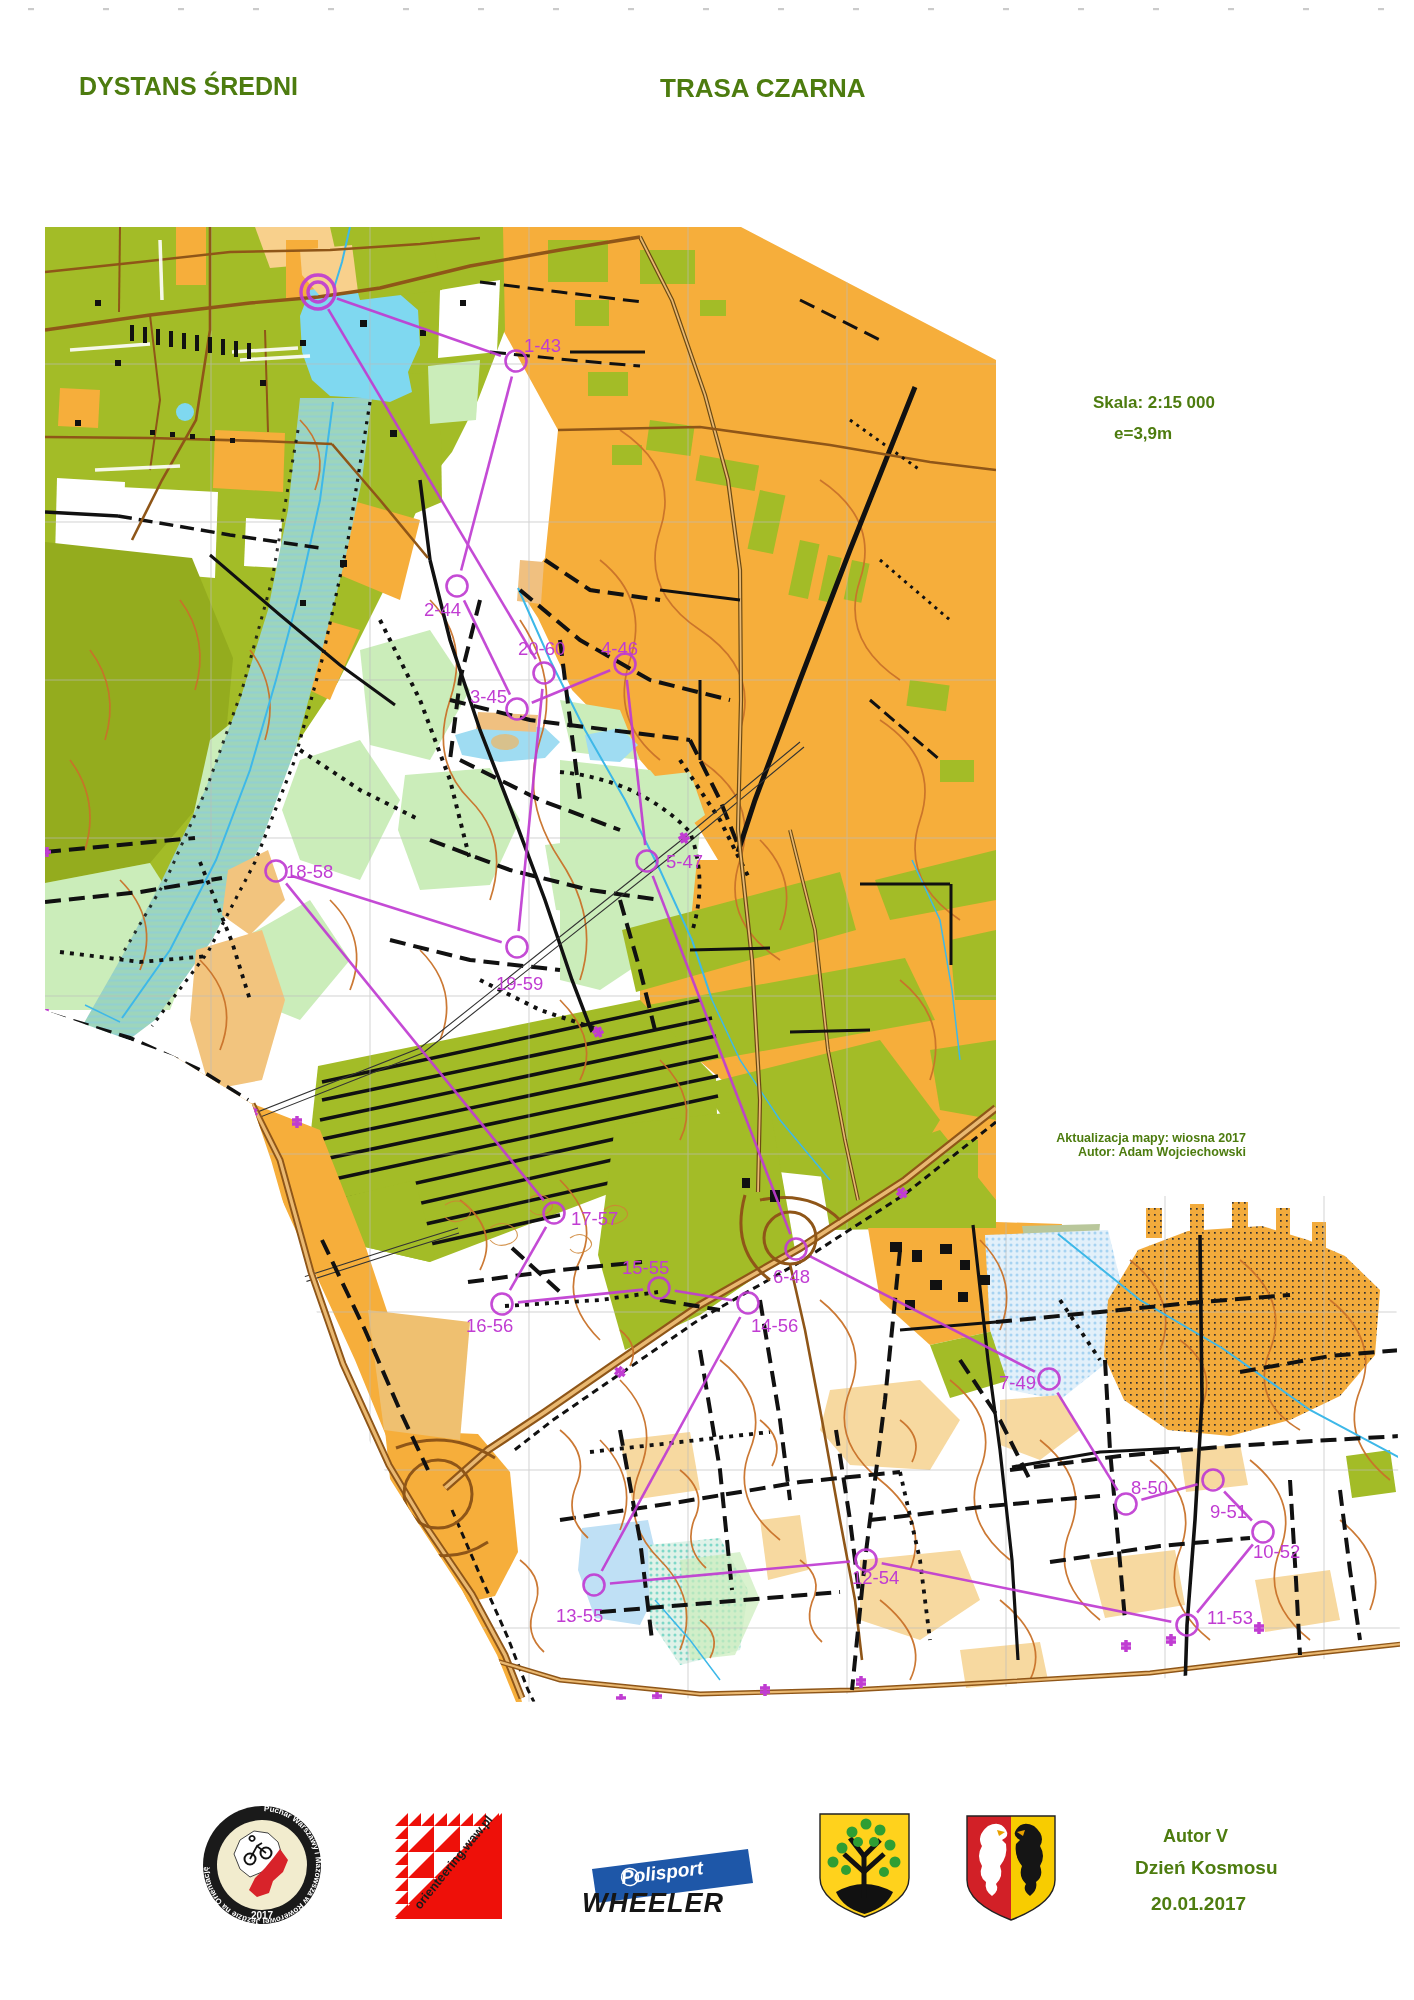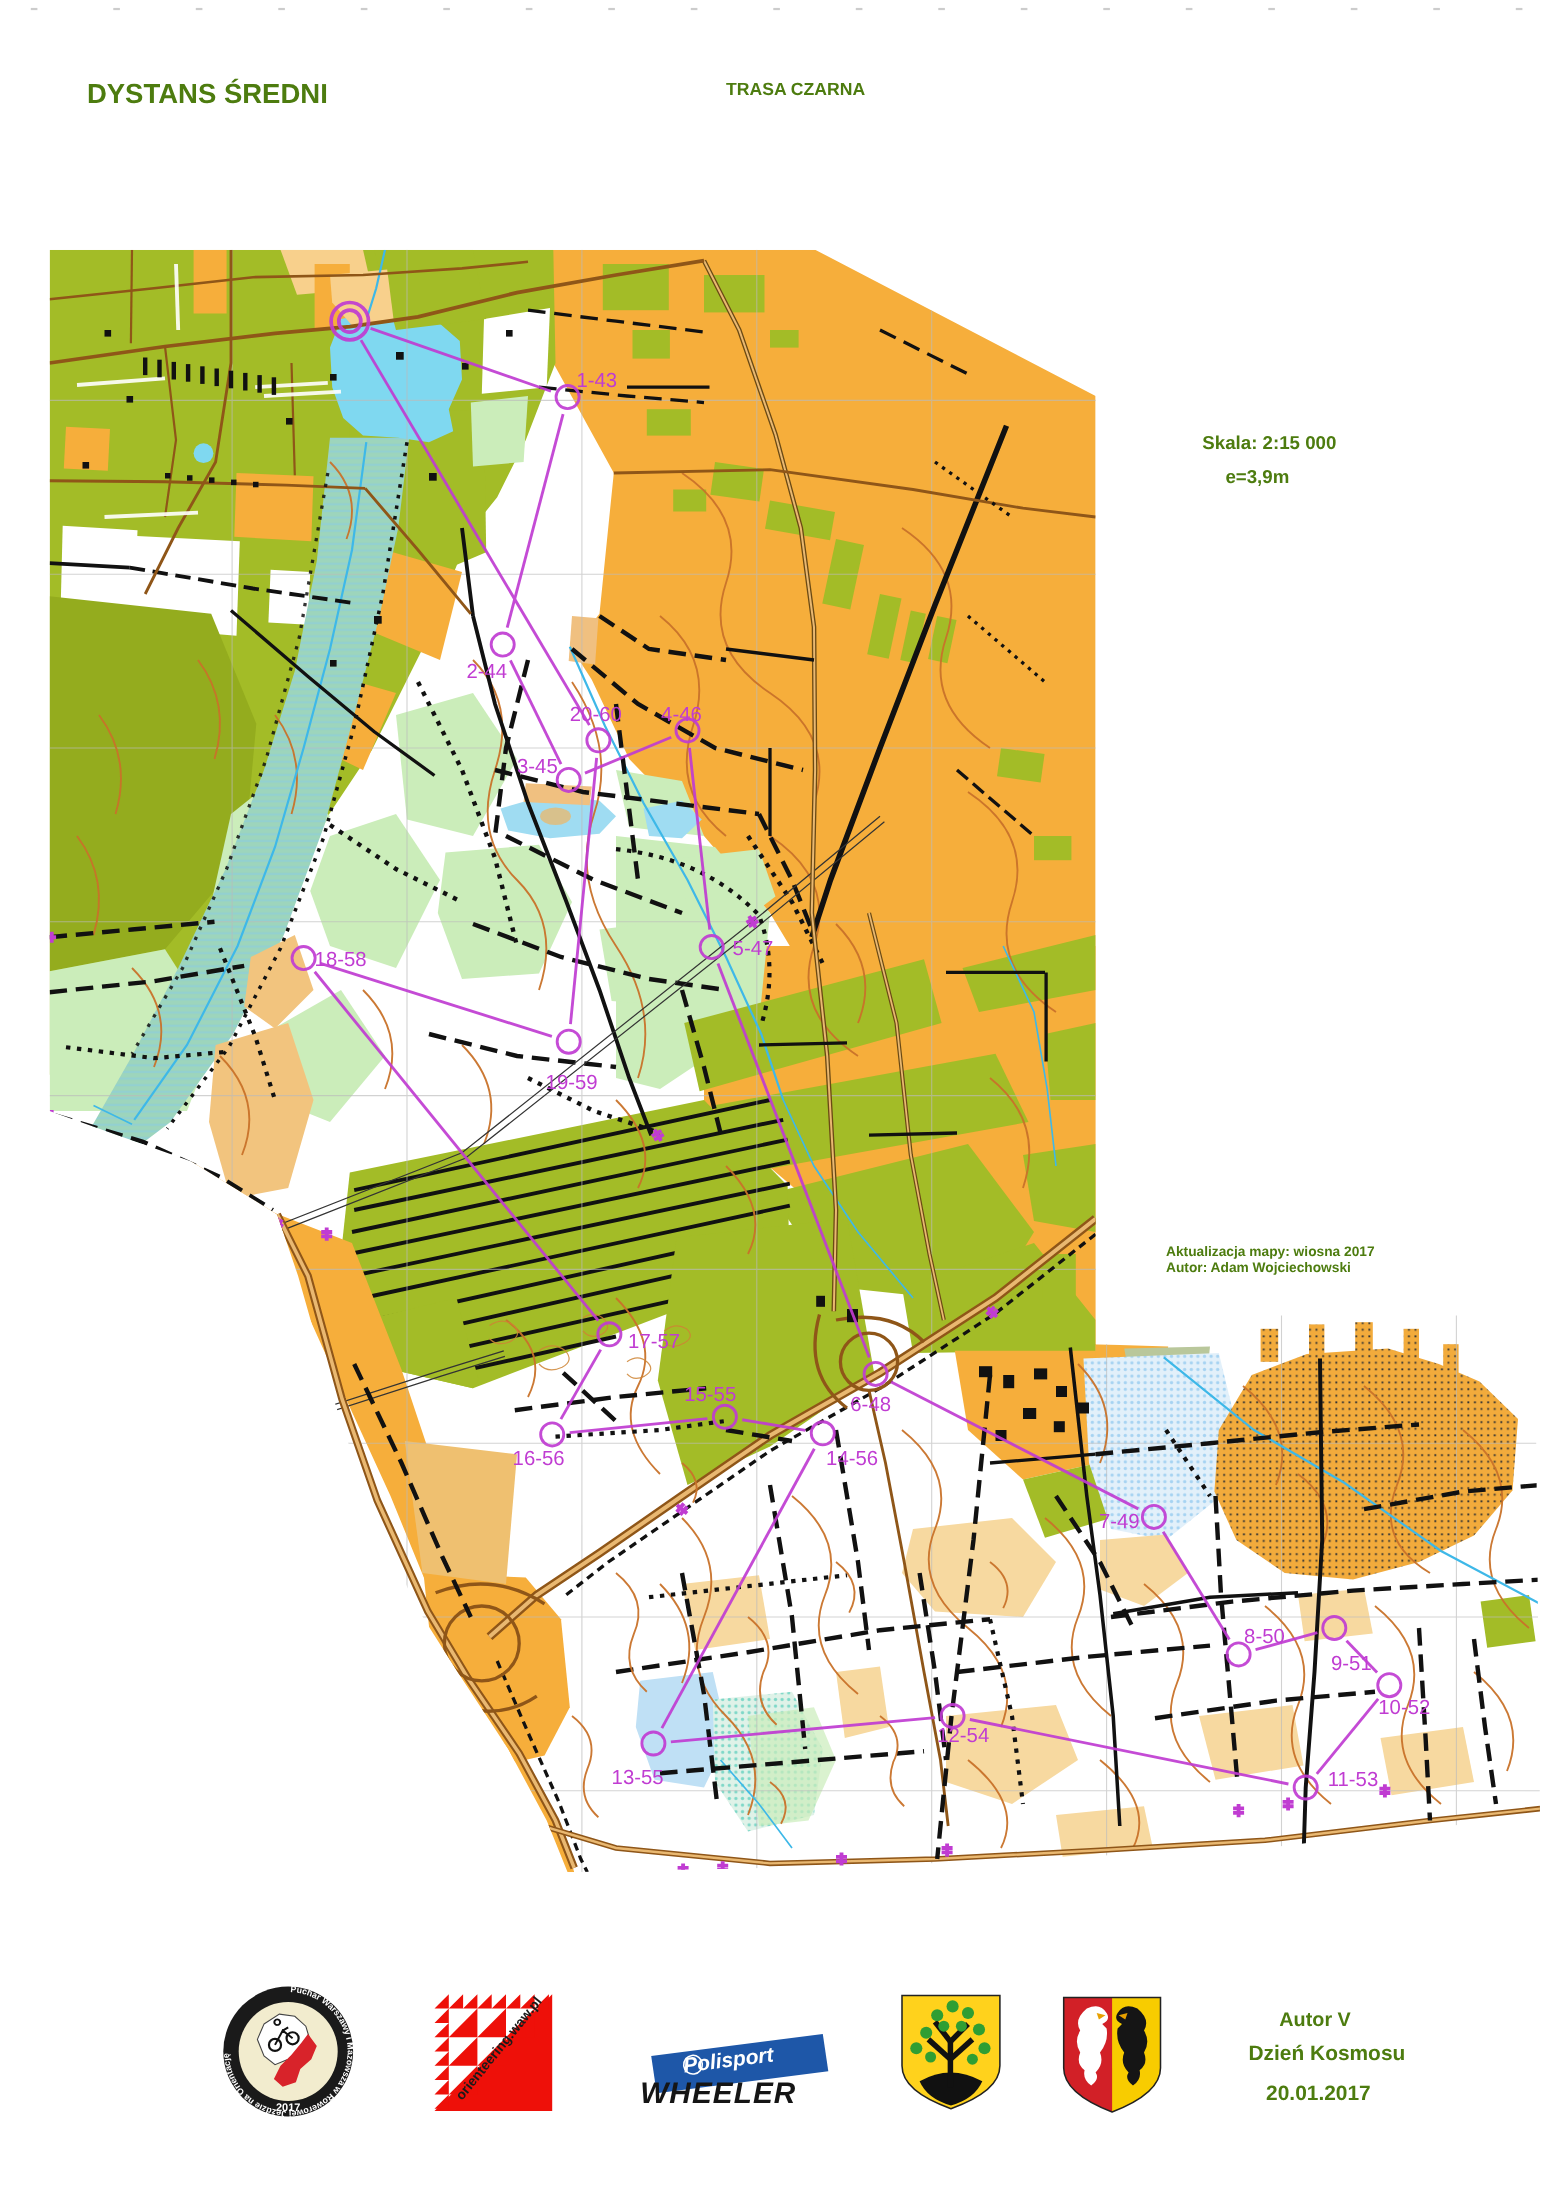--- a/index.html
+++ b/index.html
@@ -4,27 +4,27 @@
 <style>
   html,body{margin:0;padding:0;background:#fff;}
   body{width:1414px;height:2000px;position:relative;font-family:"Liberation Sans",sans-serif;}
   .t{position:absolute;font-weight:bold;color:#4d7c0f;}
 </style>
 </head>
 <body>
 
 <div class="t" style="left:79px;top:72px;font-size:25px;">DYSTANS ŚREDNI</div>
 
-<div class="t" style="left:660px;top:73px;font-size:16px;">TRASA CZARNA</div>
+<div class="t" style="left:660px;top:73px;font-size:26px;">TRASA CZARNA</div>
 
 <div class="t" style="left:1093px;top:393px;font-size:17px;">Skala: 2:15 000</div>
 
 <div class="t" style="left:1114px;top:424px;font-size:17px;">e=3,9m</div>
 
-<div class="t" style="left:1060px;top:1131px;font-size:12.5px;width:250px;text-align:left;">Aktualizacja mapy: wiosna 2017<br>Autor: Adam Wojciechowski</div>
+<div class="t" style="left:996px;top:1131px;font-size:12.5px;width:250px;text-align:right;">Aktualizacja mapy: wiosna 2017<br>Autor: Adam Wojciechowski</div>
 
 <div class="t" style="left:1163px;top:1826px;font-size:18px;">Autor V</div>
 
 <div class="t" style="left:1135px;top:1857px;font-size:19px;">Dzień Kosmosu</div>
 
 <div class="t" style="left:1151px;top:1893px;font-size:19px;">20.01.2017</div>
 
 <div style="position:absolute;left:0;top:0;width:1414px;height:4px;">
   <svg width="1414" height="6">
       <g fill="#999" opacity="0.5">

